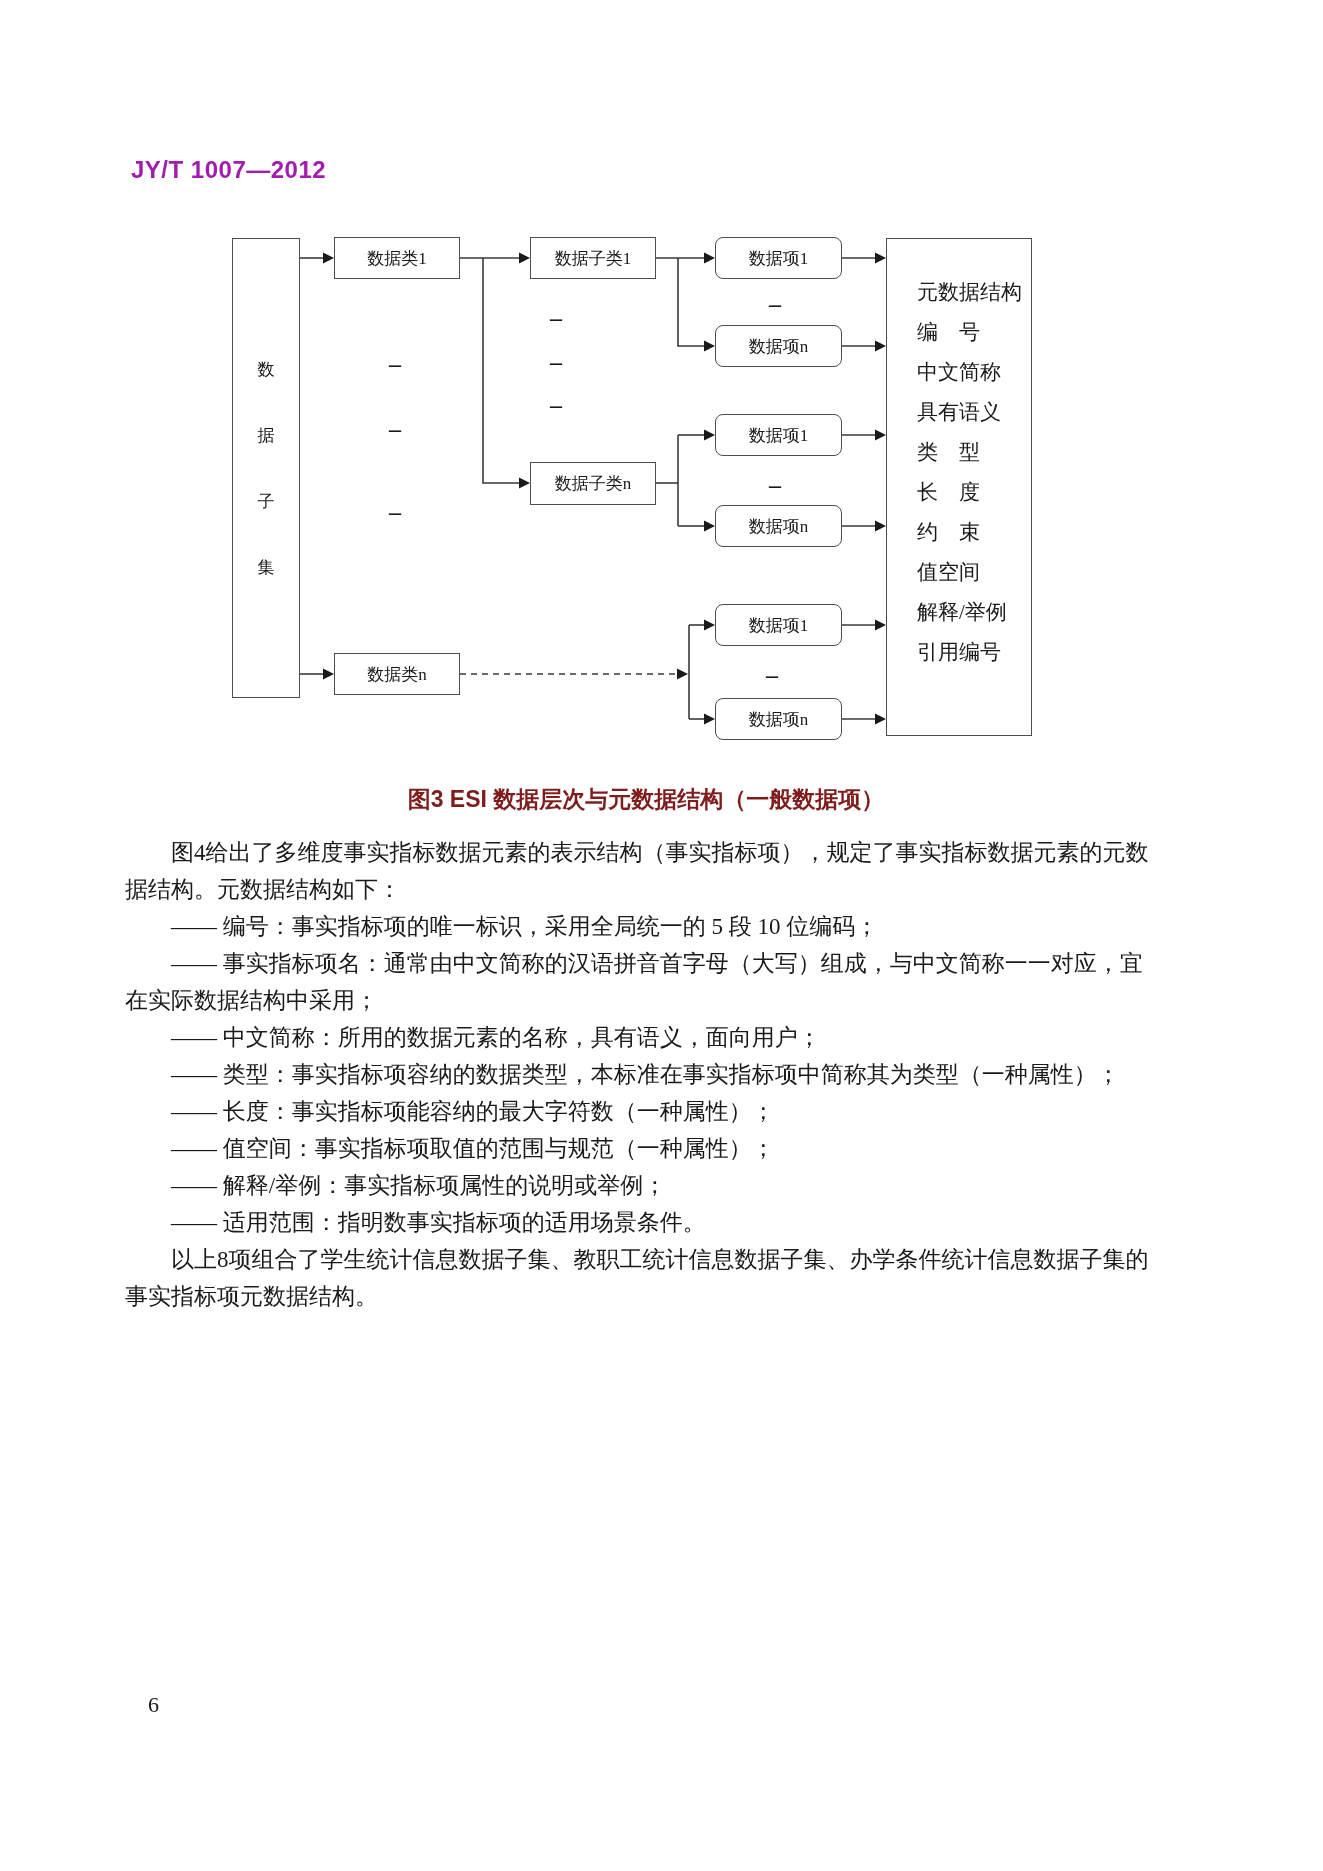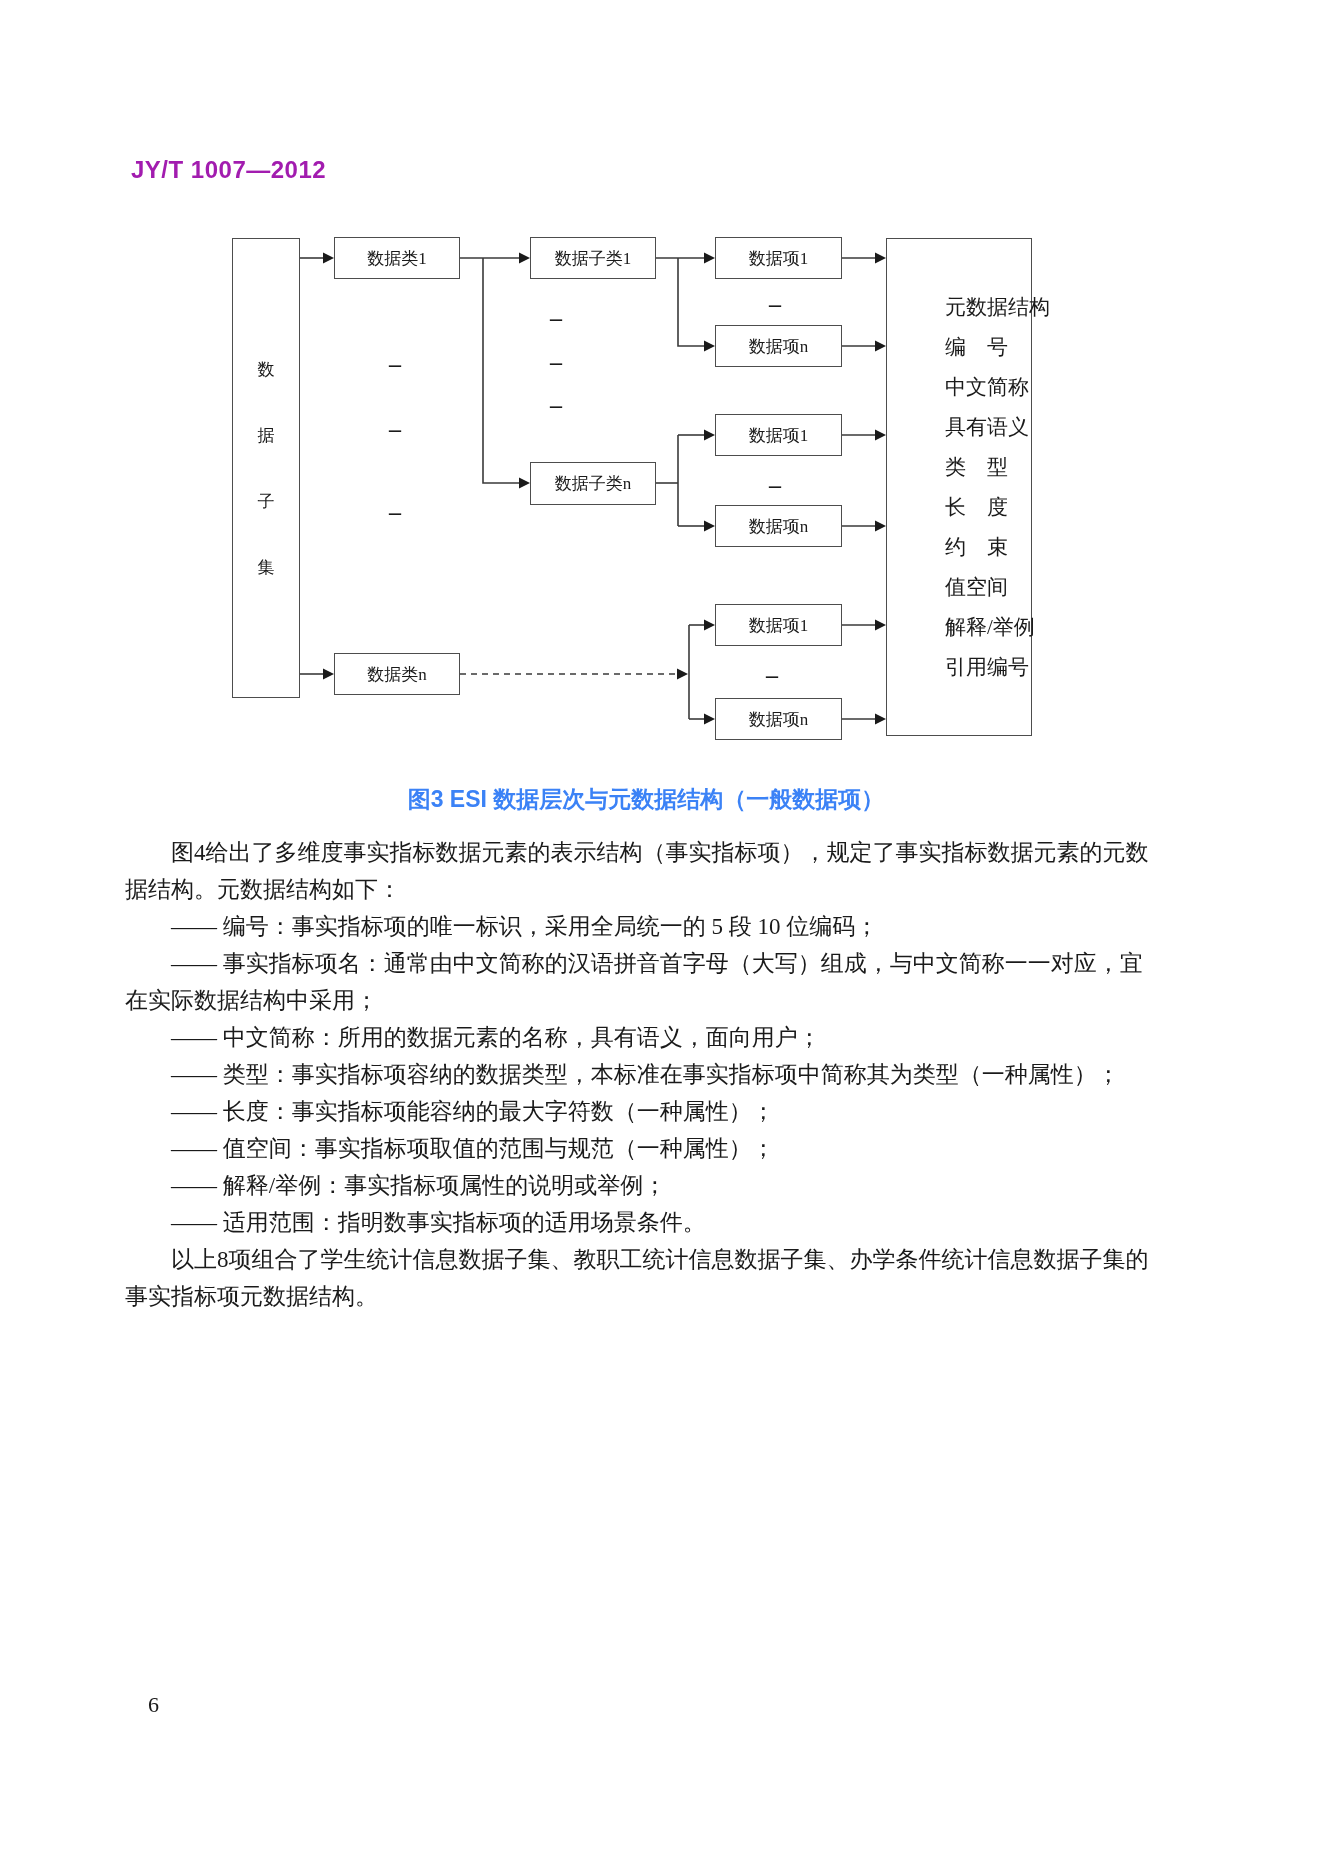--- a/index.html
+++ b/index.html
@@ -24,36 +24,36 @@
     position:absolute;box-sizing:border-box;
     border:1.6px solid #4d4d4d;background:#fff;
     display:flex;align-items:center;justify-content:center;
     font-size:17px;color:#1a1a1a;
   }
   #leftbox{left:232px;top:238px;width:68px;height:460px;flex-direction:column;gap:43px;}
   #class1{left:334px;top:237px;width:126px;height:42px;}
   #classn{left:334px;top:653px;width:126px;height:42px;}
   #subclass1{left:530px;top:237px;width:126px;height:42px;}
   #subclassn{left:530px;top:462px;width:126px;height:43px;}
-  .itembox{left:715px;width:127px;height:42px;}
+  .itembox{left:715px;width:127px;height:42px;border-radius:8px;}
   #item0{top:237px;} #item1{top:325px;} #item2{top:414px;}
   #item3{top:505px;} #item4{top:604px;} #item5{top:698px;}
   #rightbox{left:886px;top:238px;width:146px;height:498px;}
-  .meta-list{position:absolute;left:917px;top:287px;font-size:21px;margin-left:28px;}
+  .meta-list{position:absolute;left:917px;top:272px;font-size:21px;}
   .meta-list .meta-item{height:40px;line-height:40px;white-space:nowrap;}
   .sep{
     position:absolute;width:26px;text-align:center;
     font-size:24px;line-height:26px;color:#1a1a1a;font-weight:600;
   }
   
   .caption{
     position:absolute;left:0;top:784px;width:1292px;
     text-align:center;
     font-family:"Liberation Sans", sans-serif;
-    font-weight:700;font-size:23px;color:#3b82f6;
+    font-weight:700;font-size:23px;color:#7f1d1d;
   }
   .bodytext{position:absolute;left:125px;top:834px;width:1075px;font-size:23px;}
   .bodytext .ln{height:37px;line-height:37px;white-space:nowrap;}
   .bodytext .indent{padding-left:46px;}
   .pageno{position:absolute;left:148px;top:1692px;font-size:22px;}
 </style>
 </head>
 <body>
 
 <div class="page">

